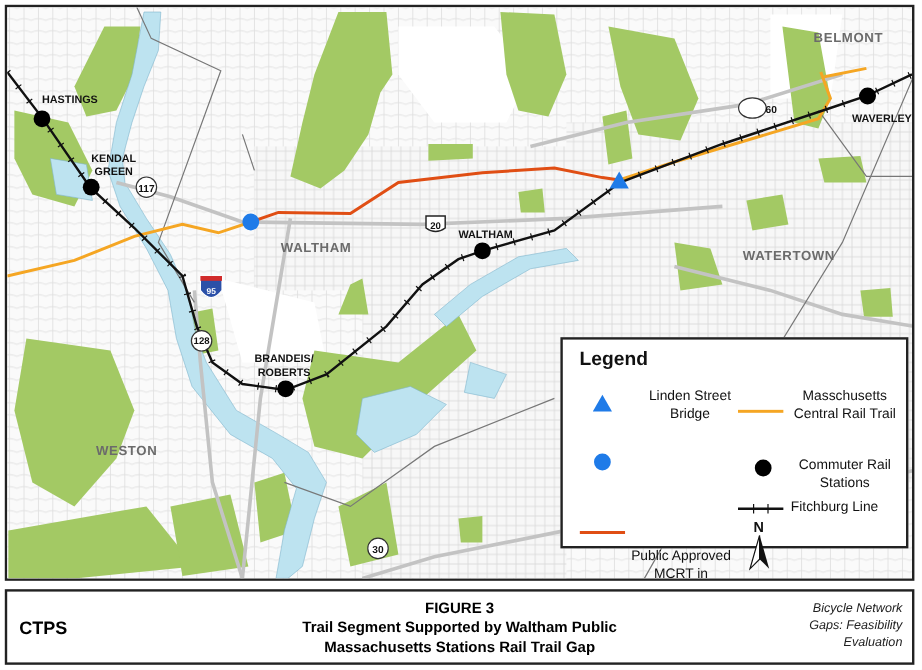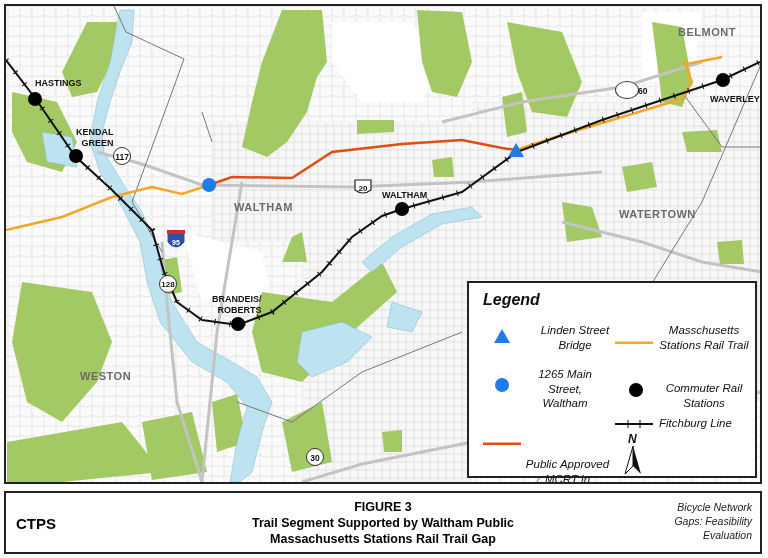--- a/index.html
+++ b/index.html
@@ -1,21 +1,21 @@
 <!DOCTYPE html>
 <html><head>
 <meta charset="utf-8">
 <style>
   html,body{margin:0;padding:0;background:#fff;}
   body{width:768px;height:558px;position:relative;overflow:hidden;font-family:"Liberation Sans",sans-serif;}
   .map-frame{position:absolute;left:4px;top:4px;width:758px;height:480px;border:2px solid #222;box-sizing:border-box;background:#f4f4f4;overflow:hidden;}
   .map-frame svg{position:absolute;left:0;top:0;}
   .place{position:absolute;font-weight:bold;color:#6b6b6b;font-size:11px;letter-spacing:0.5px;white-space:nowrap;}
-  .station-label{position:absolute;font-weight:bold;color:#111;font-size:9px;line-height:11px;white-space:nowrap;text-align:right;}
-  .legend{position:absolute;left:465px;top:279px;width:290px;height:197px;background:#fff;border:2px solid #222;box-sizing:border-box;font-style:italic;}
+  .station-label{position:absolute;font-weight:bold;color:#111;font-size:9px;line-height:11px;white-space:nowrap;text-align:center;}
+  .legend{position:absolute;left:465px;top:279px;width:290px;height:176px;background:#fff;border:2px solid #222;box-sizing:border-box;}
   .legend-title{position:absolute;left:14px;top:8px;font-size:16px;font-weight:bold;color:#111;}
   .leg-item{position:absolute;font-size:11.5px;line-height:14.5px;color:#111;text-align:center;}
   .leg-sym{position:absolute;}
   .footer{position:absolute;left:4px;top:491px;width:758px;height:63px;border:2px solid #222;box-sizing:border-box;background:#fff;}
   .footer-org{position:absolute;left:10px;top:22px;font-weight:bold;font-size:15px;}
   .footer-title{position:absolute;left:0;right:0;top:6px;text-align:center;font-weight:bold;font-size:12.5px;line-height:16px;}
   .footer-sub{position:absolute;right:8px;top:7px;text-align:right;font-style:italic;font-size:10.5px;line-height:14px;color:#222;}
   .shield{position:absolute;width:18px;height:18px;border:1.5px solid #333;border-radius:50%;background:#fff;font-size:8.5px;font-weight:bold;text-align:center;line-height:18px;color:#111;box-sizing:border-box;}
 </style>
 </head>
@@ -145,26 +145,25 @@
     <div class="legend-title">Legend</div>
 
     <svg class="leg-sym" style="left:24px;top:45px;" width="18" height="16">
         <polygon points="9,1 17,15 1,15" fill="#1f7be8"></polygon>
       </svg>
     <div class="leg-item" style="left:56px;top:40px;width:100px;">Linden Street Bridge</div>
 
     <svg class="leg-sym" style="left:146px;top:58px;" width="38" height="4">
         <rect width="38" height="2.5" y="0.5" fill="#f5a623"></rect>
       </svg>
-    <div class="leg-item" style="left:190px;top:40px;width:90px;">Masschusetts Stations Rail Trail</div>
+    <div class="leg-item" style="left:190px;top:40px;width:90px;">Masschusetts Central Rail Trail</div>
 
     <svg class="leg-sym" style="left:25px;top:94px;" width="16" height="16">
         <circle cx="8" cy="8" r="7" fill="#1f7be8"></circle>
       </svg>
-    <div class="leg-item" style="left:56px;top:84px;width:80px;">1265 Main Street, Waltham</div>
 
     <svg class="leg-sym" style="left:159px;top:99px;" width="16" height="16">
         <circle cx="8" cy="8" r="7" fill="#000"></circle>
       </svg>
     <div class="leg-item" style="left:190px;top:98px;width:90px;">Commuter Rail Stations</div>
 
     <svg class="leg-sym" style="left:14px;top:159px;" width="38" height="4">
         <rect width="38" height="2.5" y="0.5" fill="#e04e14"></rect>
       </svg>
     <div class="leg-item" style="left:56px;top:130px;width:85px;margin-top:44px;">Public Approved MCRT in Waltham</div>

